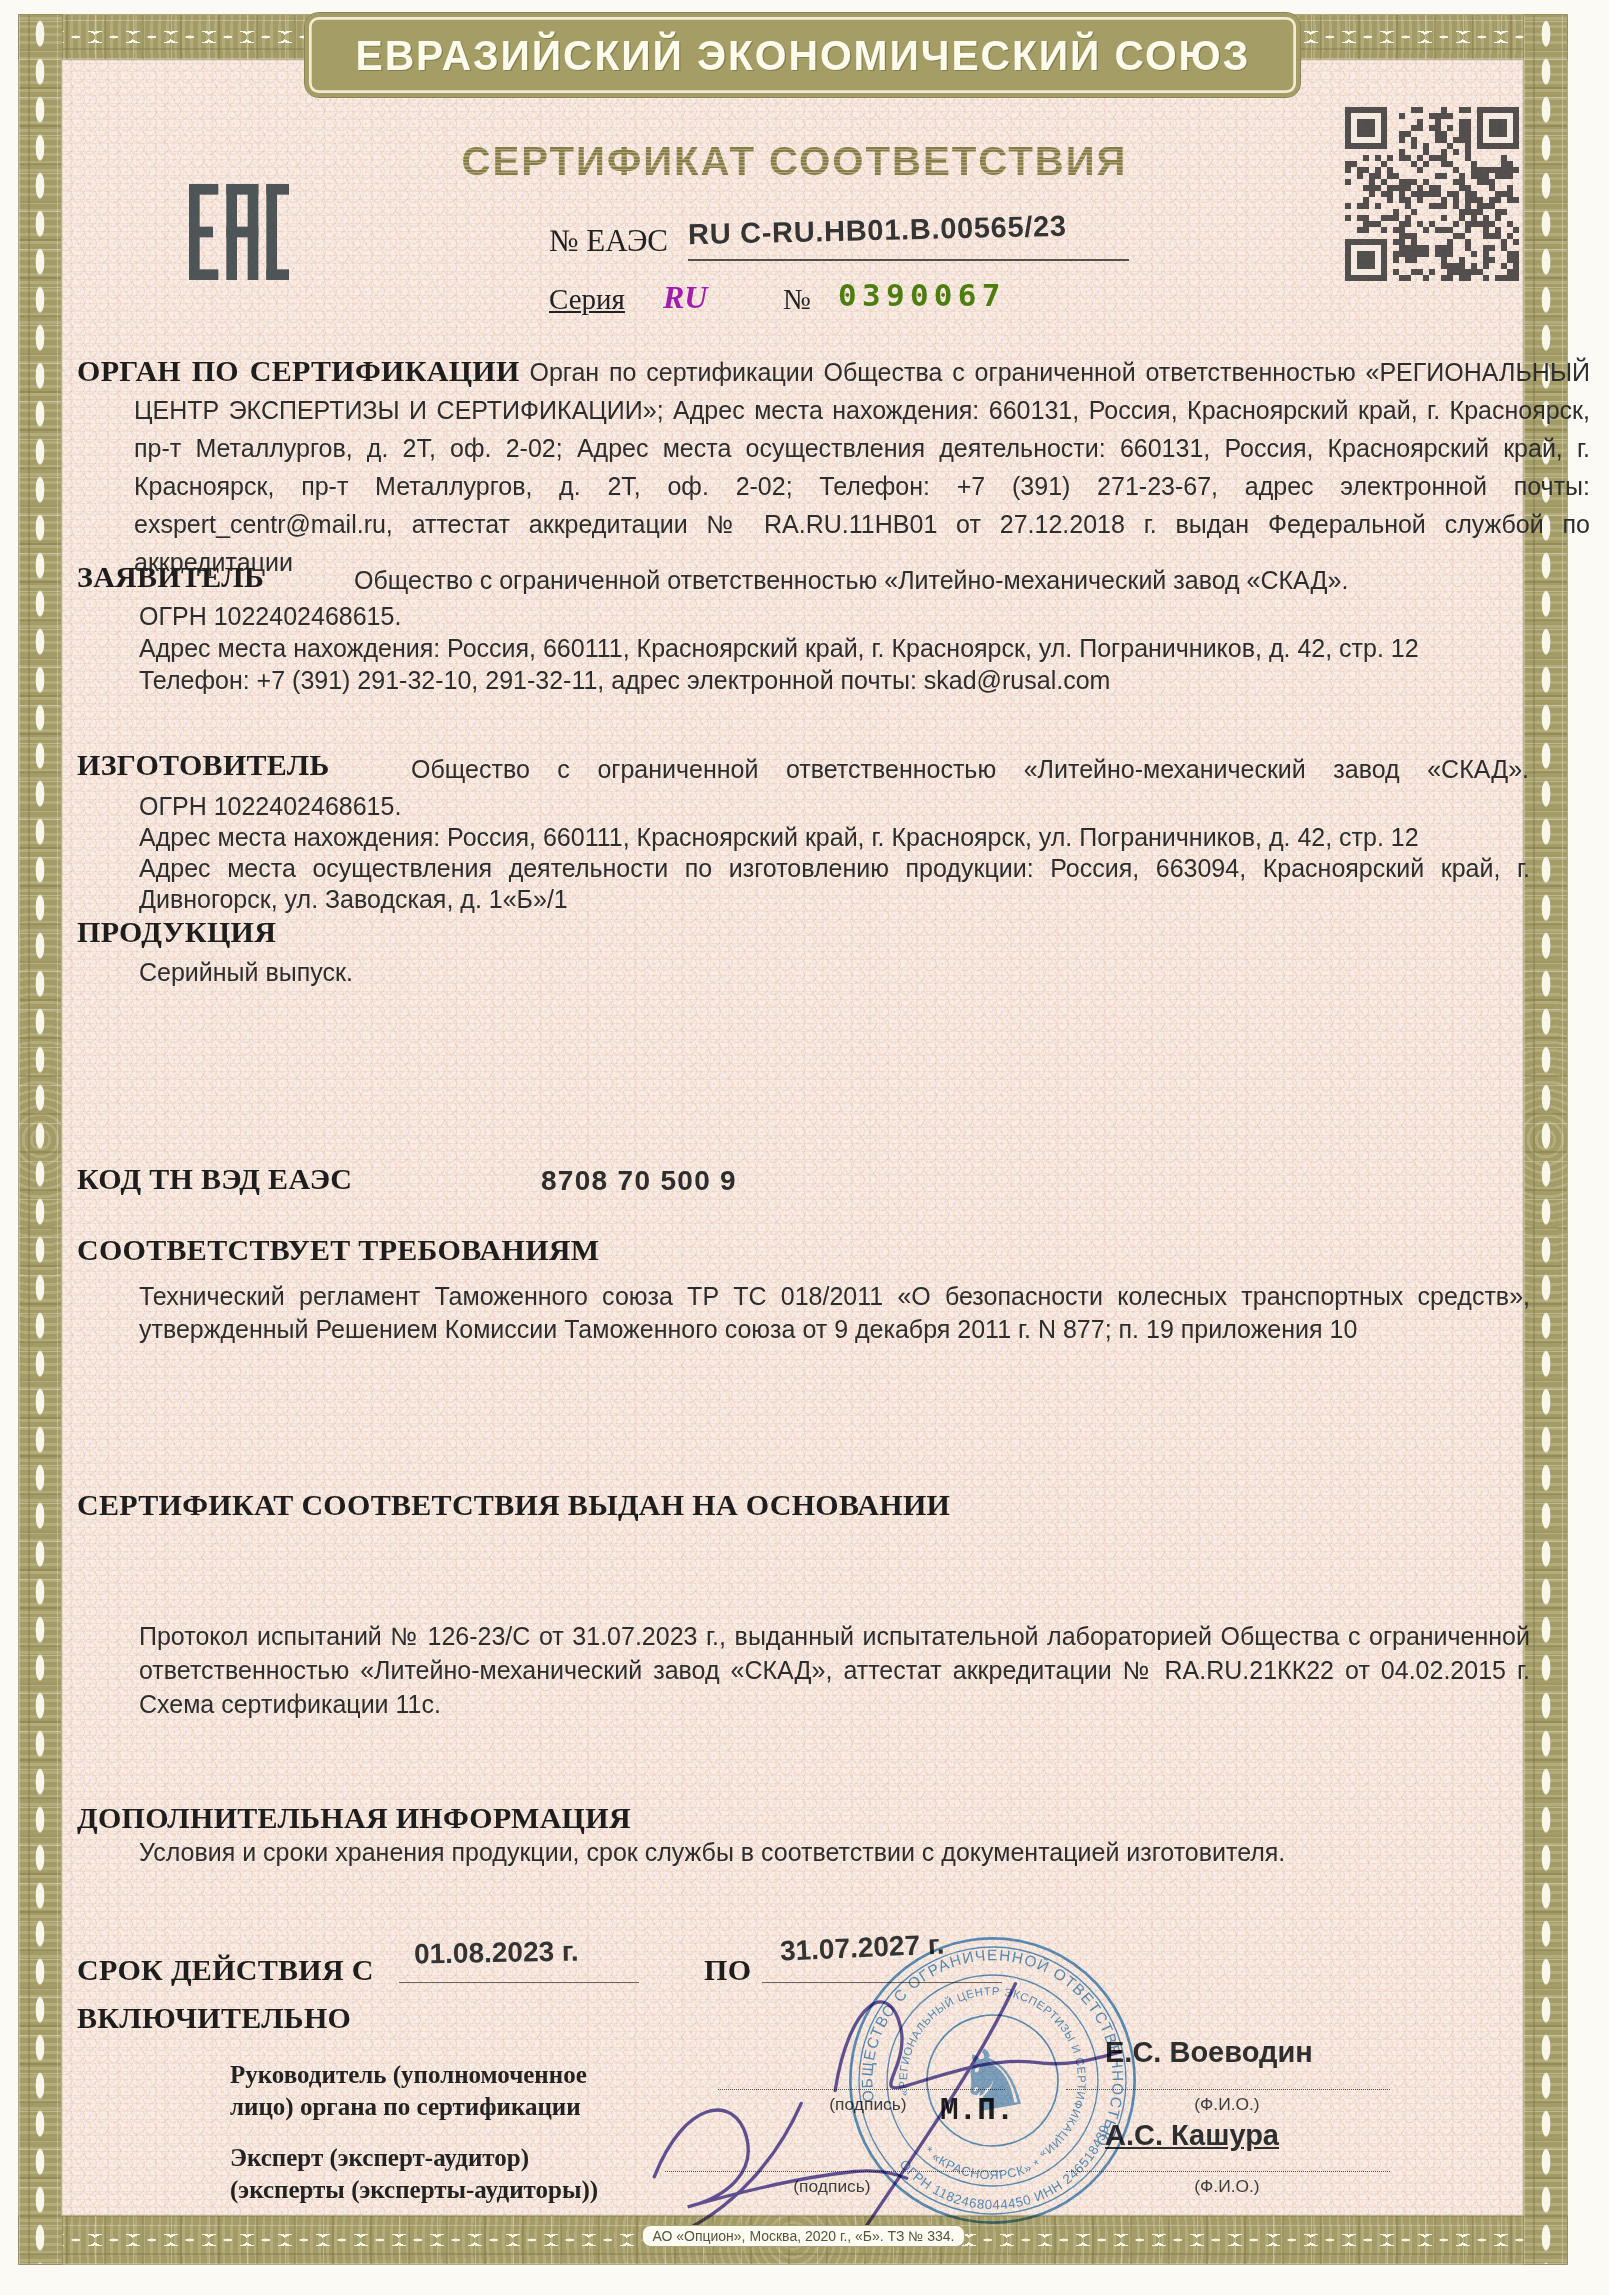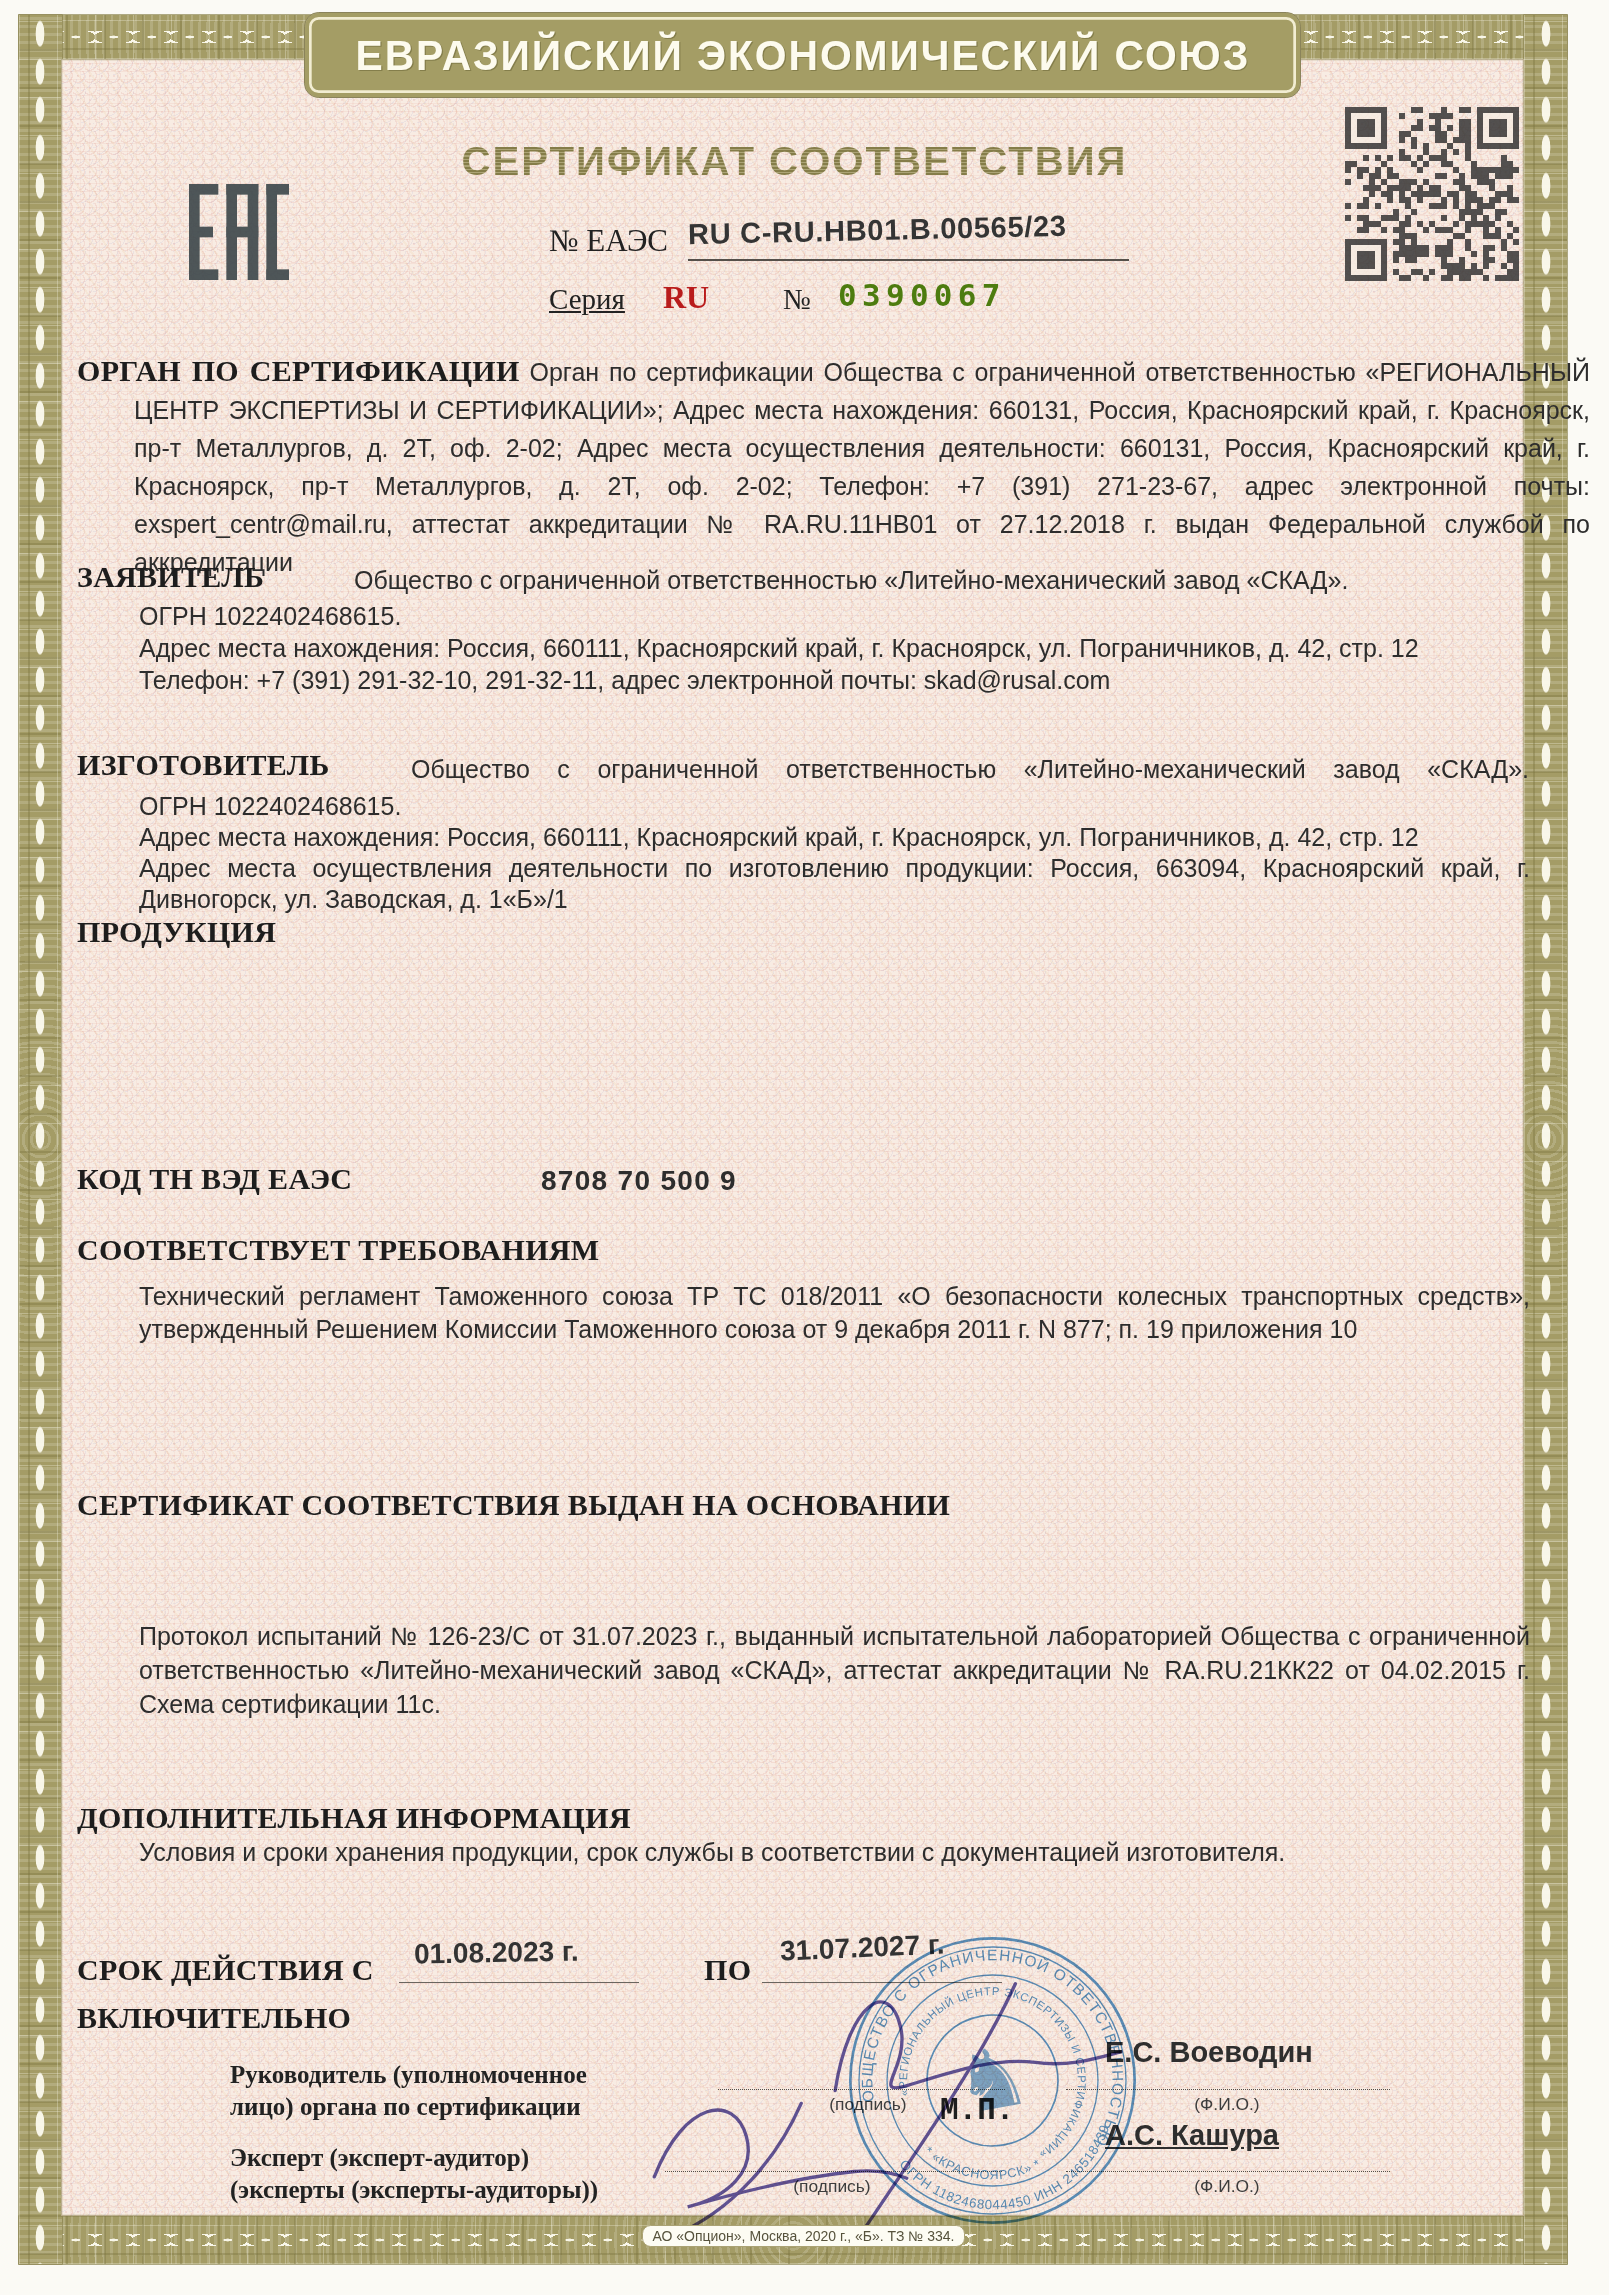--- a/index.html
+++ b/index.html
@@ -48,21 +48,21 @@
   #doc-title{position:absolute;left:427px;top:138px;width:735px;text-align:center;
     font-weight:800;font-size:41px;letter-spacing:2px;white-space:nowrap;
     background:repeating-linear-gradient(0deg,#857d49 0 2px,#aca476 2px 3.3px);
     -webkit-background-clip:text;background-clip:text;color:transparent;transform:scaleX(.98);}
   .serif{font-family:"Liberation Serif",serif;}
   #num-label{position:absolute;left:549px;top:223px;font-size:31px;color:#222;}
   #num-value{position:absolute;left:688px;top:214px;font-size:29px;font-weight:700;color:#343434;
     letter-spacing:0.7px;transform:rotate(-1.3deg);white-space:nowrap;}
   #num-line{position:absolute;left:688px;top:259px;width:441px;border-bottom:2px solid #55504a;}
   #series-label{position:absolute;left:549px;top:283px;font-size:29px;color:#222;}
-  #series-value{position:absolute;left:663px;top:279px;font-size:32px;font-weight:700;color:#b91c1c;}
+  #series-value{position:absolute;left:663px;top:279px;font-size:32px;font-weight:700;color:#a21caf;font-style:italic;}
   #no-sign{position:absolute;left:783px;top:283px;font-size:29px;color:#222;}
   #blank-number{position:absolute;left:838px;top:277px;font-family:"DejaVu Sans Mono",monospace;
     font-size:31px;font-weight:700;color:#4d7c0f;letter-spacing:5.3px;}
   #qr-code{position:absolute;left:1345px;top:107px;width:174px;height:174px;opacity:.82;}
   
   .hdr{font-family:"Liberation Serif",serif;font-weight:700;font-size:30px;color:#1d1d1d;letter-spacing:0.3px;white-space:nowrap;}
   #organ-p{position:absolute;left:77px;top:327px;width:1456px;font-size:25px;line-height:38px;
     text-align:justify;padding-left:57px;text-indent:-57px;color:#2d2d2d;}
   #organ-p .hdr{font-size:30px;}
   .abs{position:absolute;}
@@ -474,20 +474,21 @@
 <span class="hdr abs" id="manufacturer-label" style="position:absolute;">ИЗГОТОВИТЕЛЬ</span>
 <div class="abs" id="manufacturer-name" style="position:absolute;">Общество с ограниченной ответственностью «Литейно-механический завод «СКАД».</div>
 <div class="abs" id="manufacturer-lines" style="position:absolute;">
   <p>ОГРН 1022402468615.</p>
   <p>Адрес места нахождения: Россия, 660111, Красноярский край, г. Красноярск, ул. Пограничников, д. 42, стр. 12</p>
   <p>Адрес места осуществления деятельности по изготовлению продукции: Россия, 663094, Красноярский край, г. Дивногорск, ул. Заводская, д. 1«Б»/1</p>
 </div>
 
 <span class="hdr abs" id="product-label" style="position:absolute;">ПРОДУКЦИЯ</span>
 <div class="abs" id="product-lines" style="position:absolute;">
+  <p>Серийный выпуск.</p>
 </div>
 
 <span class="hdr abs" id="tnved-label" style="position:absolute;">КОД ТН ВЭД ЕАЭС</span>
 <span class="abs" id="tnved-value" style="position:absolute;">8708 70 500 9</span>
 
 <span class="hdr abs" id="req-label" style="position:absolute;">СООТВЕТСТВУЕТ ТРЕБОВАНИЯМ</span>
 <div class="abs" id="req-text" style="position:absolute;">Технический регламент Таможенного союза ТР ТС 018/2011 «О безопасности колесных транспортных средств», утвержденный Решением Комиссии Таможенного союза от 9 декабря 2011 г. N 877; п. 19 приложения 10</div>
 
 <span class="hdr abs" id="basis-label" style="position:absolute;">СЕРТИФИКАТ СООТВЕТСТВИЯ  ВЫДАН НА ОСНОВАНИИ</span>
 <div class="abs" id="basis-text" style="position:absolute;">Протокол испытаний № 126-23/С от 31.07.2023 г., выданный испытательной лабораторией Общества с ограниченной ответственностью «Литейно-механический завод «СКАД», аттестат аккредитации № RA.RU.21КК22 от 04.02.2015 г. Схема сертификации 11с.</div>

